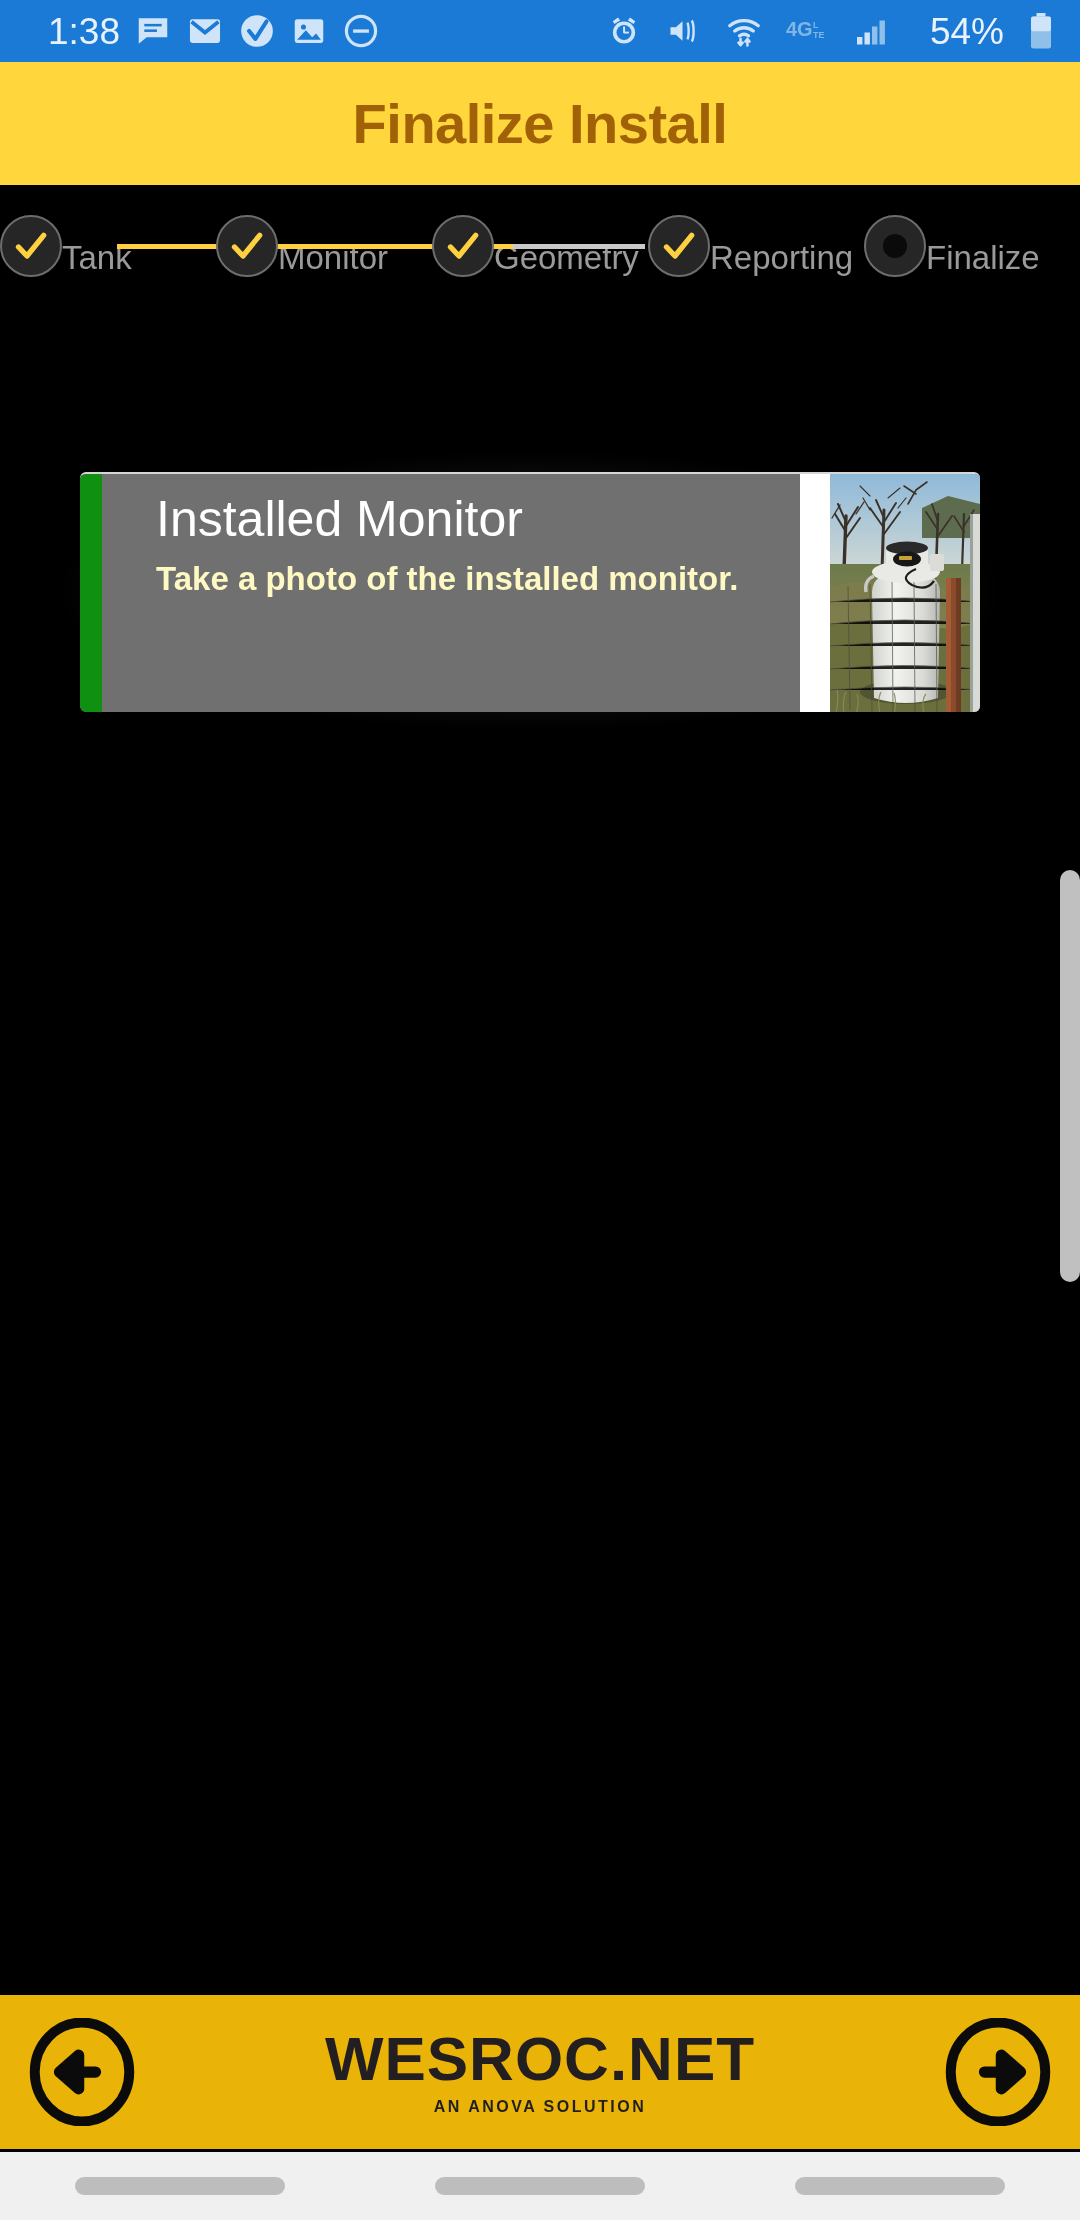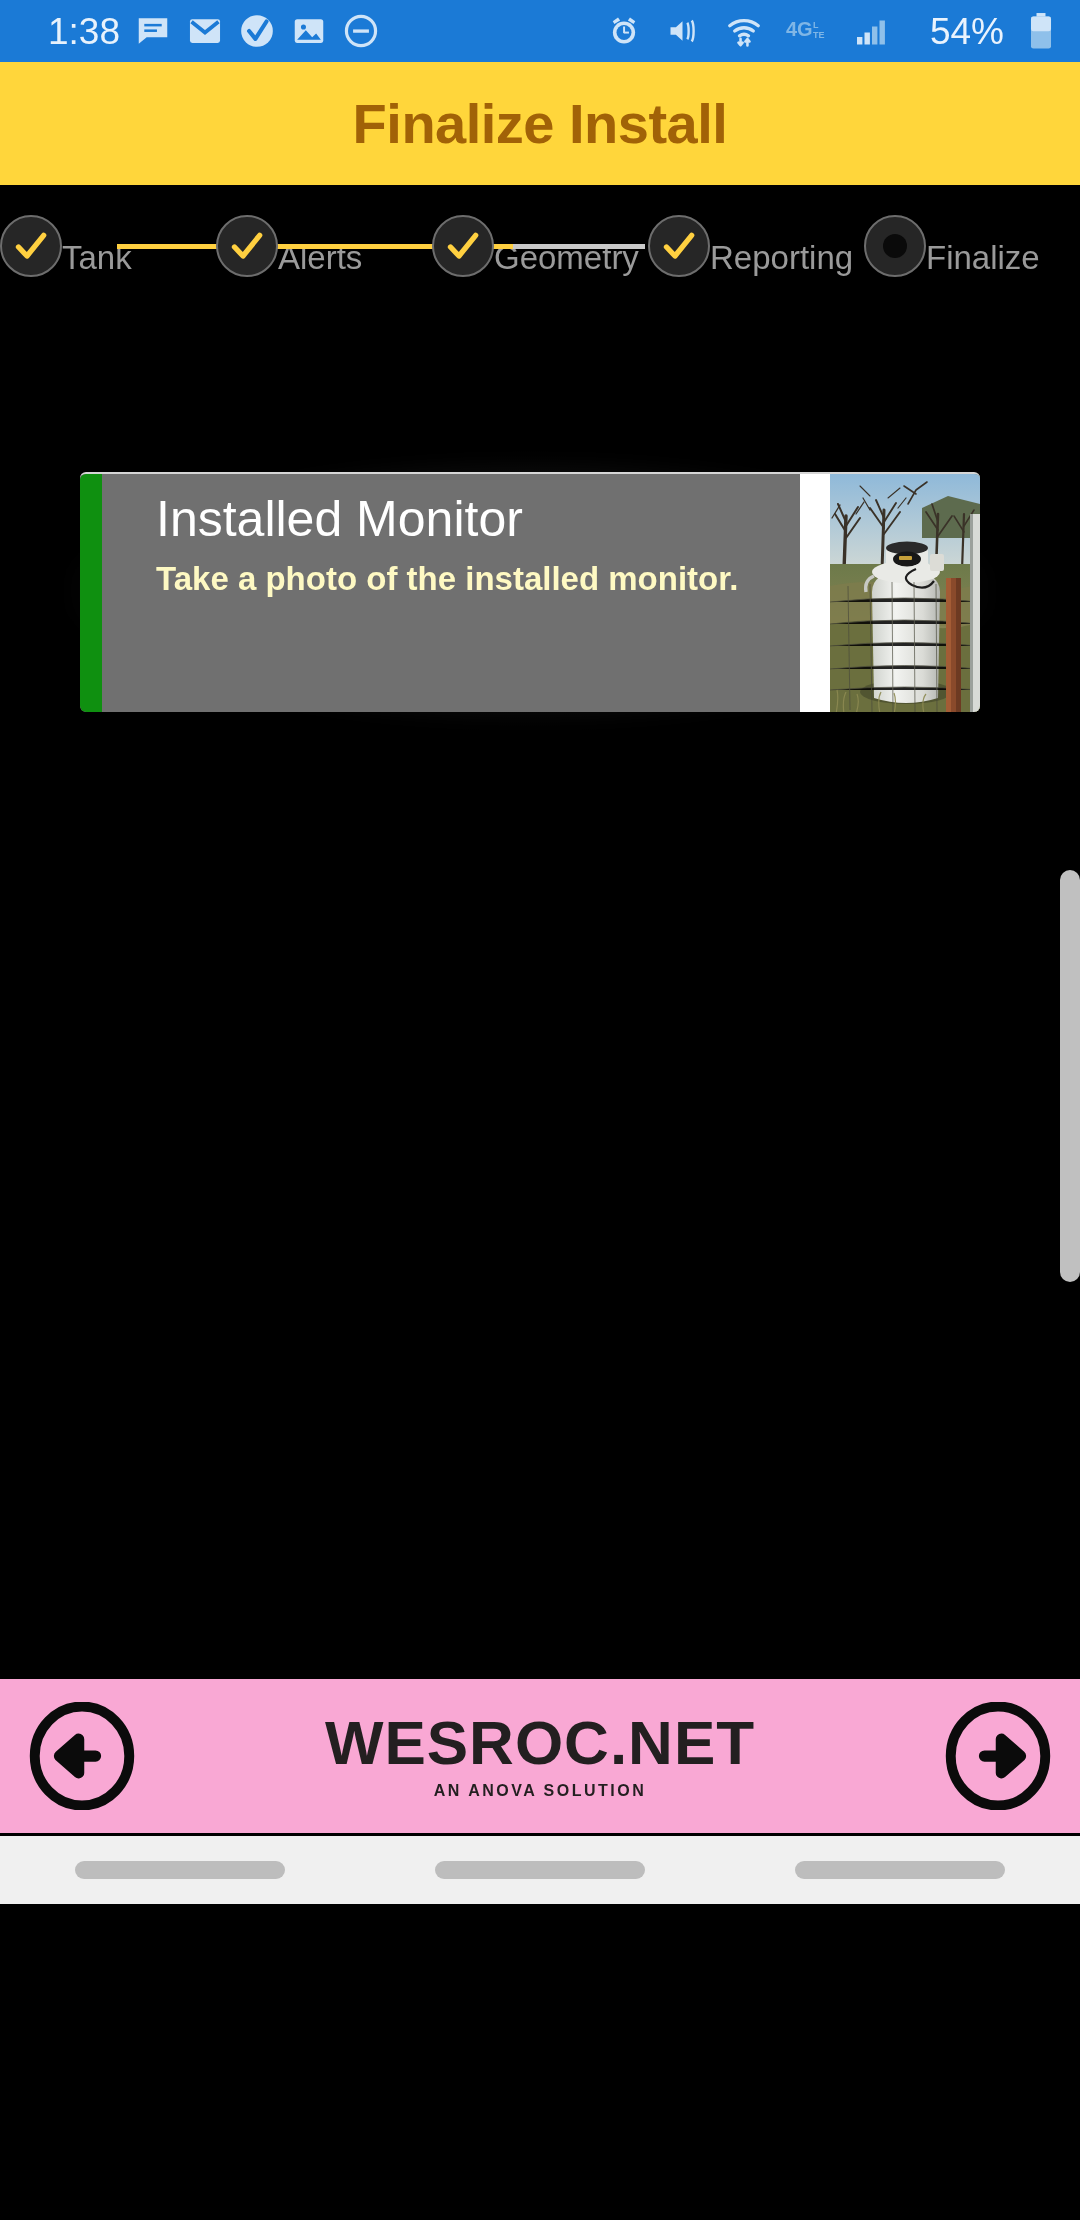--- a/index.html
+++ b/index.html
@@ -2,21 +2,21 @@
 <html><head>
 <meta charset="utf-8">
 <style>
   * { margin:0; padding:0; box-sizing:border-box; }
   html,body{
     width:1080px; height:2220px;
     background:#000;
     font-family:"Liberation Sans", sans-serif;
     overflow:hidden;
   }
-  .screen{ position:relative; width:1080px; height:1904px; background:#000; overflow:hidden; }
+  .screen{ position:relative; width:1080px; height:2220px; background:#000; overflow:hidden; }
 
   
   .statusbar{
     position:absolute; top:0; left:0; width:1080px; height:62px;
     background:#1b7ad6;
     display:flex; align-items:center;
   }
   .sb-left{ display:flex; align-items:center; gap:14px; margin-left:48px; }
   .sb-right{ display:flex; align-items:center; gap:24px; margin-left:auto; margin-right:26px; }
   .sb-clock{ color:#e8f2fc; font-size:37px; font-weight:400; letter-spacing:0px; line-height:1; }
@@ -101,21 +101,21 @@
     position:absolute; right:0; top:190px; width:20px; height:1800px; background:transparent;
   }
   .scrollbar-thumb{
     position:absolute; right:0; top:680px; width:20px; height:412px;
     background:#c0c0c0; border-radius:10px;
   }
 
   
   .bottombar{
     position:absolute; left:0; bottom:68px; width:1080px; height:160px;
-    background:#f9a8d4;
+    background:#eab308;
     display:flex; align-items:center; 
     padding:0 26px;
     border-top:3px solid #000;
     border-bottom:3px solid #000;
   }
   .navbtn{ width:112px; height:112px; display:flex; align-items:center; justify-content:center; }
   .brand{ display:flex; flex-direction:column; align-items:center; justify-content:center; flex:1; }
   .brand-name{ color:#231f20; font-size:62px; font-weight:bold; letter-spacing:1px; line-height:1; }
   .brand-tag{ color:#231f20; font-size:16px; font-weight:bold; letter-spacing:2.5px; margin-top:8px; }
 
@@ -252,21 +252,21 @@
         </div>
         <div class="step-label">Tank</div>
       </div>
 
       <div class="step">
         <div class="step-circle">
           <svg class="step-check" viewBox="0 0 24 24">
               <path d="M4.5 12.6 L9.6 18 L19.6 5.6" stroke="#ffd040" stroke-width="3.2" fill="none" stroke-linecap="round" stroke-linejoin="round"></path>
             </svg>
         </div>
-        <div class="step-label">Alerts</div>
+        <div class="step-label">Monitor</div>
       </div>
 
       <div class="step">
         <div class="step-circle">
           <svg class="step-check" viewBox="0 0 24 24">
               <path d="M4.5 12.6 L9.6 18 L19.6 5.6" stroke="#ffd040" stroke-width="3.2" fill="none" stroke-linecap="round" stroke-linejoin="round"></path>
             </svg>
         </div>
         <div class="step-label">Geometry</div>
       </div>

